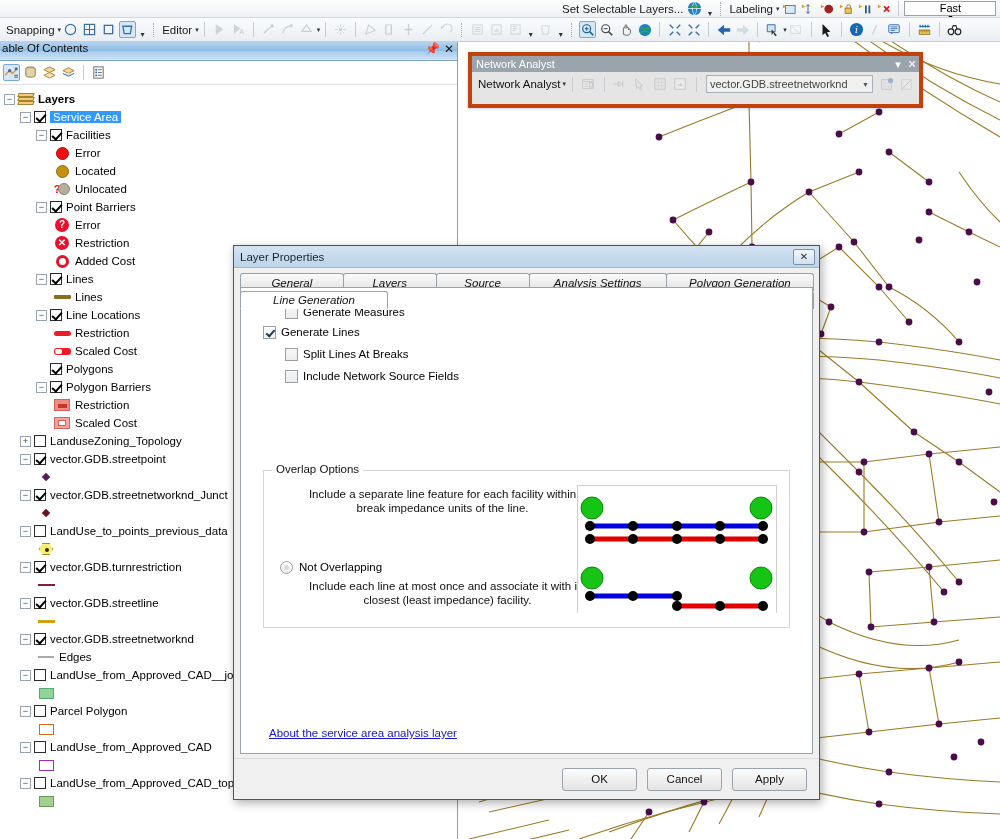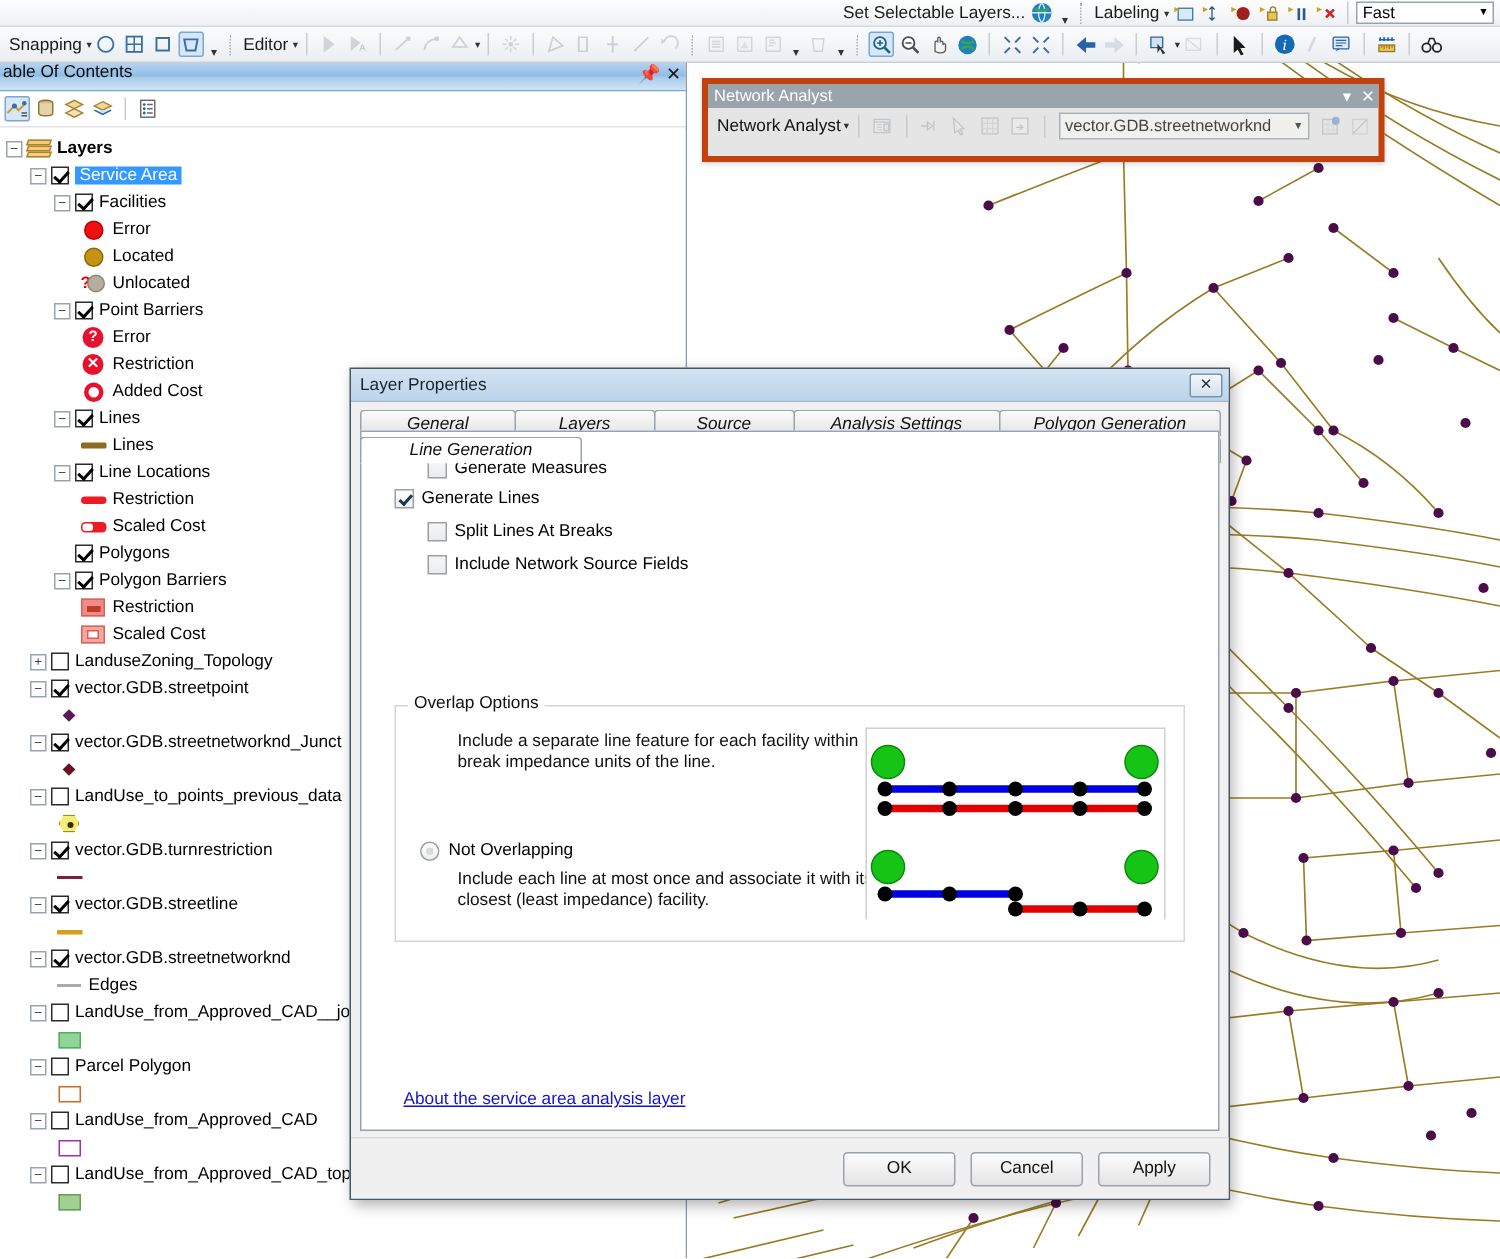--- a/index.html
+++ b/index.html
@@ -176,21 +176,21 @@
     flex:none;margin-right:5px;
   }
   .wchk.on{ background:linear-gradient(to bottom,#fdfdfd,#eef0f2); }
   .wchk.on::after{
     content:""; position:absolute; left:4px; top:1px; width:3px; height:7px;
     border:solid #20374d; border-width:0 2px 2px 0; transform:rotate(42deg);
   }
   .wchk.off{ background:linear-gradient(to bottom,#f6f6f6,#ececec); }
   .grp{
     position:absolute; left:22px; right:22px; top:182px; height:158px;
-    border:1px solid #d6d6d6; background:#fff;
+    border:1px solid #d6d6d6; background:#fff;text-align:center;
   }
   .grp-cap{
     position:absolute; top:-8px; left:8px; background:#fff; padding:0 4px;
     font-size:11.5px; color:#111;
   }
   .radio{
     width:13px;height:13px;border-radius:50%;border:1px solid #9aa0a6;
     background:linear-gradient(to bottom,#fff,#eee); flex:none; margin-right:6px; position:relative;
   }
   .radio.on::after{
@@ -273,21 +273,21 @@
         <rect x="12" y="4" width="2" height="9" fill="#2a5a8a"></rect>
       </svg>
     </span>
   <span class="tb-ico">
       <svg width="14" height="14" viewBox="0 0 16 16">
         <path d="M1 3l4 2-4 2z" fill="#c9a227"></path>
         <path d="M8 5l6 6M14 5l-6 6" stroke="#d01f1f" stroke-width="2"></path>
       </svg>
     </span>
   <span class="tb-sep"></span>
-  <div style="width:92px;height:15px;border:1px solid #9aa3ab;background:#fff;display:flex;align-items:center;padding:0 3px;">
+  <div style="width:92px;height:15px;border:1px solid #9aa3ab;background:#fff;display:flex;align-items:center;padding:0 3px;flex-direction:column;">
     <span style="flex:1;font-size:11px;">Fast</span>
     <span style="font-size:7px;">▼</span>
   </div>
 </div>
 
 <div id="toolbar-second">
   <span class="tb-label" style="margin-left:4px">Snapping</span>
   <span class="tb-caret">▾</span>
   <span class="tb-ico">
       <svg width="13" height="13" viewBox="0 0 14 14">

